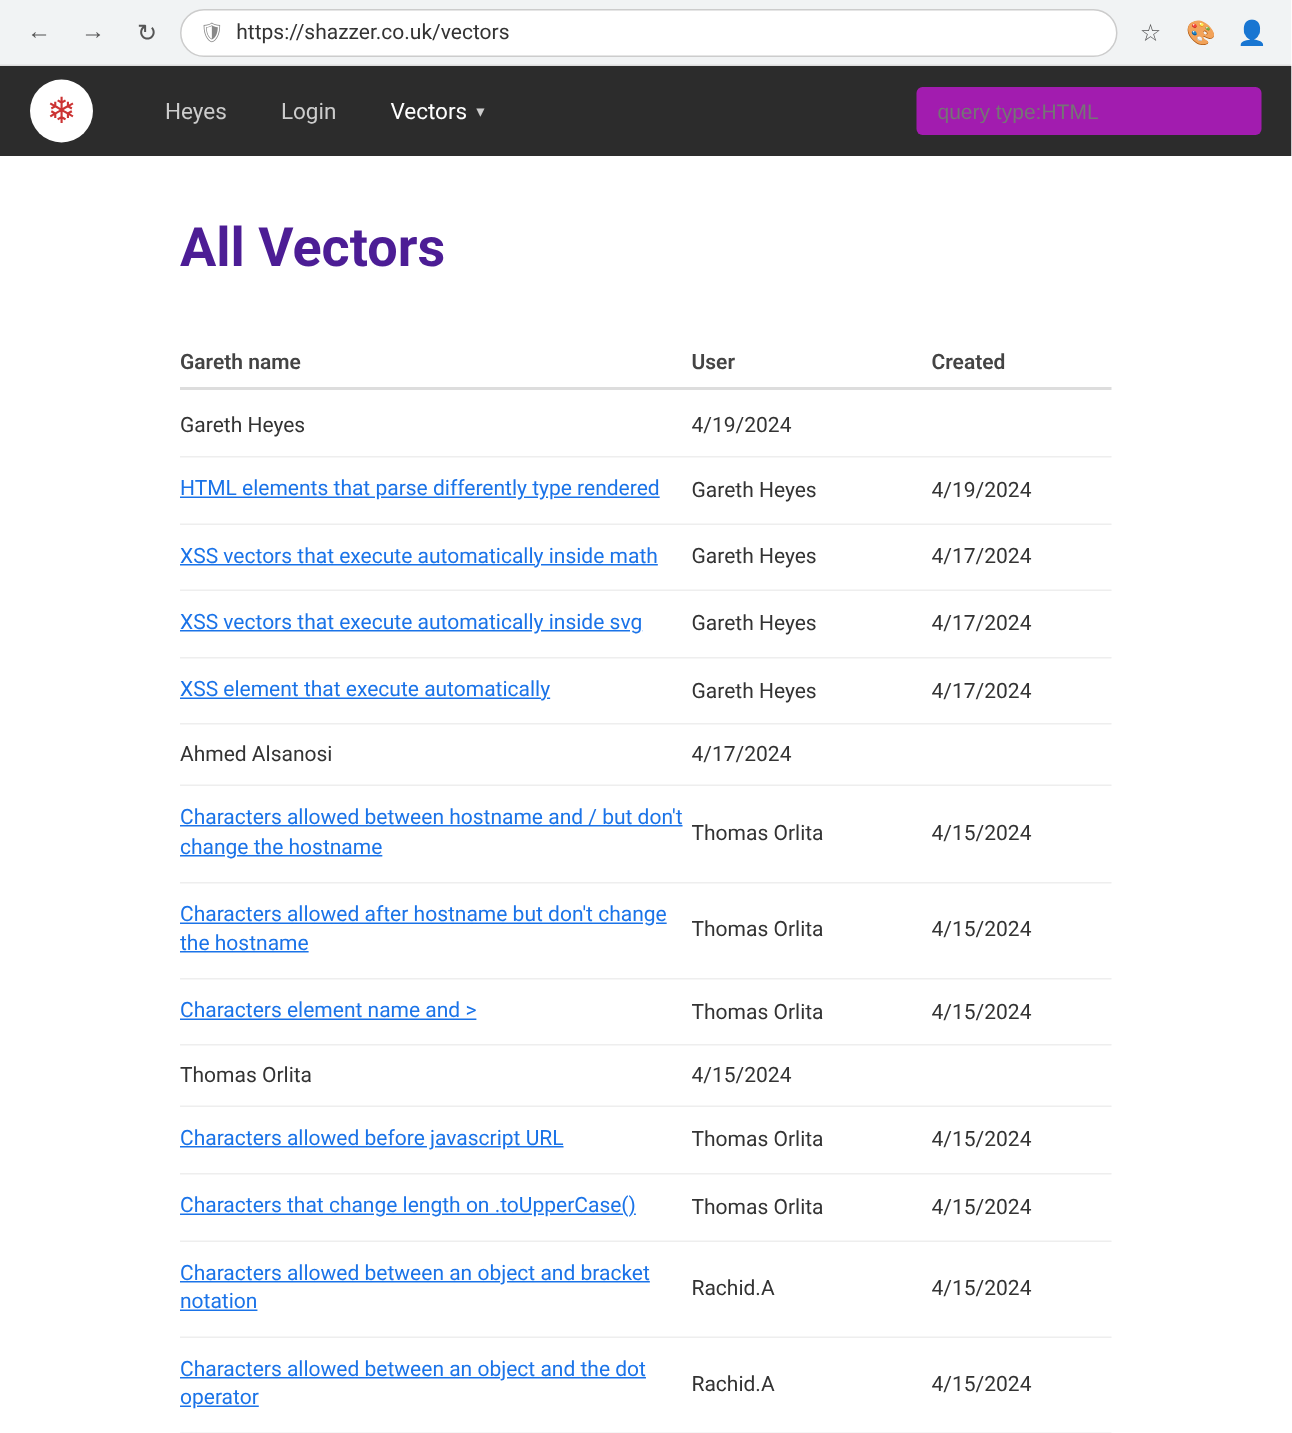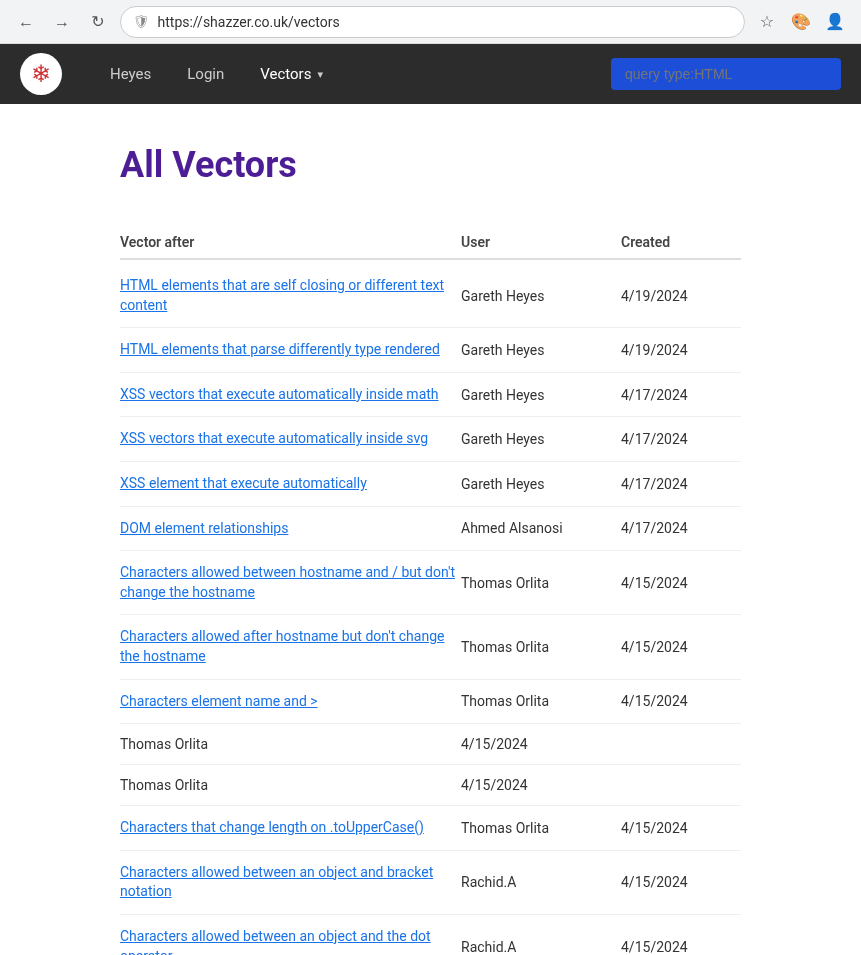--- a/index.html
+++ b/index.html
@@ -142,21 +142,21 @@
       align-items: center;
       gap: 6px;
     }
 
     .dropdown-arrow {
       font-size: 11px;
       color: #ccc;
     }
 
     .search-bar {
-      background: #1d4ed8;
+      background: #a21caf;
       border: none;
       border-radius: 4px;
       padding: 8px 14px;
       color: #ccc;
       font-size: 14px;
       width: 230px;
       cursor: pointer;
     }
 
     
@@ -250,27 +250,26 @@
     </a>
   </div>
   <input class="search-bar" type="text" placeholder="query type:HTML" style="">
 </nav>
 
 <div class="main-content">
   <h1 class="page-title">All Vectors</h1>
 
   <div class="table-container">
     <div class="table-header">
-      <span class="col-header">Vector after</span>
+      <span class="col-header">Gareth name</span>
       <span class="col-header">User</span>
       <span class="col-header">Created</span>
     </div>
     <div id="table-body">
         <div class="table-row">
-          <a class="row-name" href="#">HTML elements that are self closing or different text content</a>
           <span class="row-user">Gareth Heyes</span>
           <span class="row-date">4/19/2024</span>
         </div>
         <div class="table-row">
           <a class="row-name" href="#">HTML elements that parse differently type rendered</a>
           <span class="row-user">Gareth Heyes</span>
           <span class="row-date">4/19/2024</span>
         </div>
         <div class="table-row">
           <a class="row-name" href="#">XSS vectors that execute automatically inside math</a>
@@ -281,21 +280,20 @@
           <a class="row-name" href="#">XSS vectors that execute automatically inside svg</a>
           <span class="row-user">Gareth Heyes</span>
           <span class="row-date">4/17/2024</span>
         </div>
         <div class="table-row">
           <a class="row-name" href="#">XSS element that execute automatically</a>
           <span class="row-user">Gareth Heyes</span>
           <span class="row-date">4/17/2024</span>
         </div>
         <div class="table-row">
-          <a class="row-name" href="#">DOM element relationships</a>
           <span class="row-user">Ahmed Alsanosi</span>
           <span class="row-date">4/17/2024</span>
         </div>
         <div class="table-row">
           <a class="row-name" href="#">Characters allowed between hostname and / but don't change the hostname</a>
           <span class="row-user">Thomas Orlita</span>
           <span class="row-date">4/15/2024</span>
         </div>
         <div class="table-row">
           <a class="row-name" href="#">Characters allowed after hostname but don't change the hostname</a>
@@ -305,20 +303,21 @@
         <div class="table-row">
           <a class="row-name" href="#">Characters element name and &gt;</a>
           <span class="row-user">Thomas Orlita</span>
           <span class="row-date">4/15/2024</span>
         </div>
         <div class="table-row">
           <span class="row-user">Thomas Orlita</span>
           <span class="row-date">4/15/2024</span>
         </div>
         <div class="table-row">
+          <a class="row-name" href="#">Characters allowed before javascript URL</a>
           <span class="row-user">Thomas Orlita</span>
           <span class="row-date">4/15/2024</span>
         </div>
         <div class="table-row">
           <a class="row-name" href="#">Characters that change length on .toUpperCase()</a>
           <span class="row-user">Thomas Orlita</span>
           <span class="row-date">4/15/2024</span>
         </div>
         <div class="table-row">
           <a class="row-name" href="#">Characters allowed between an object and bracket notation</a>

